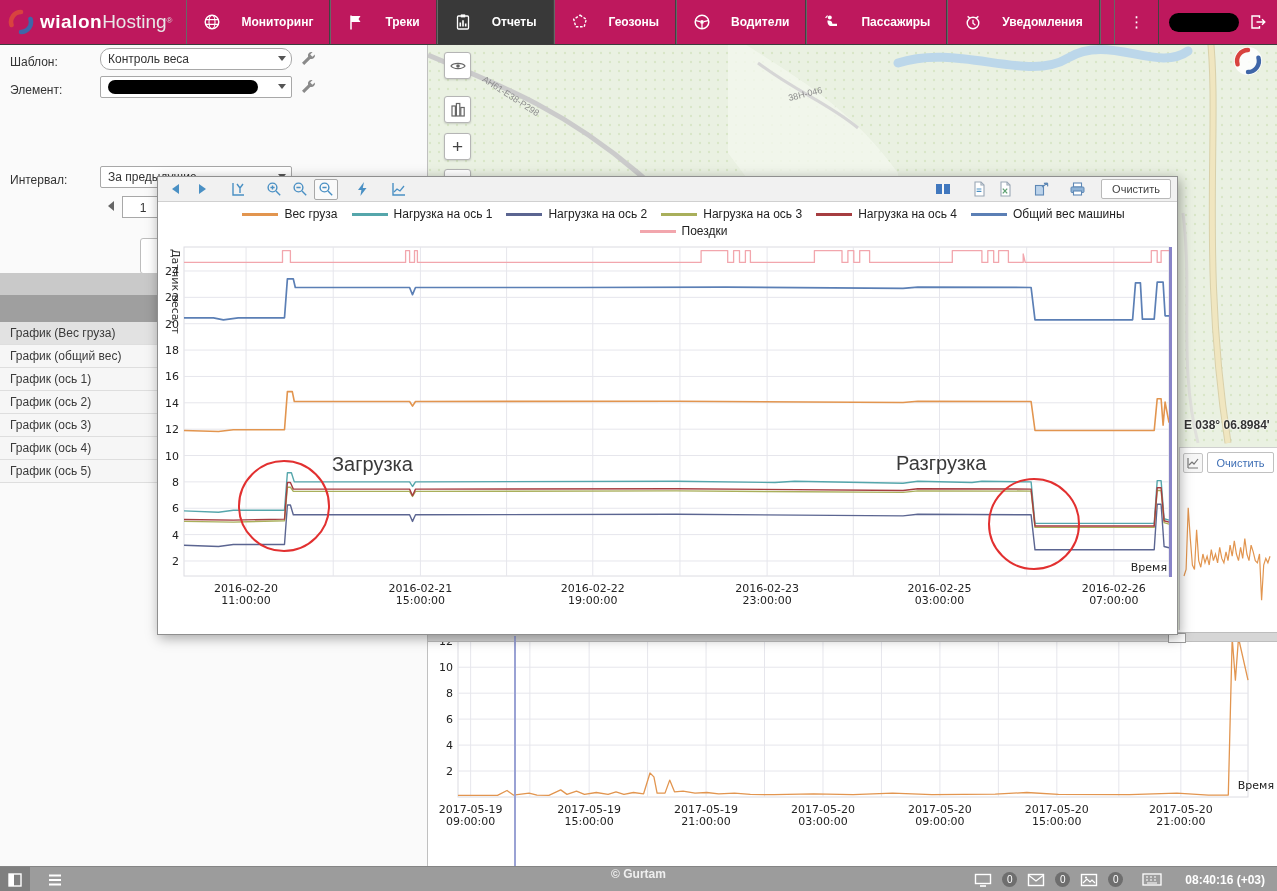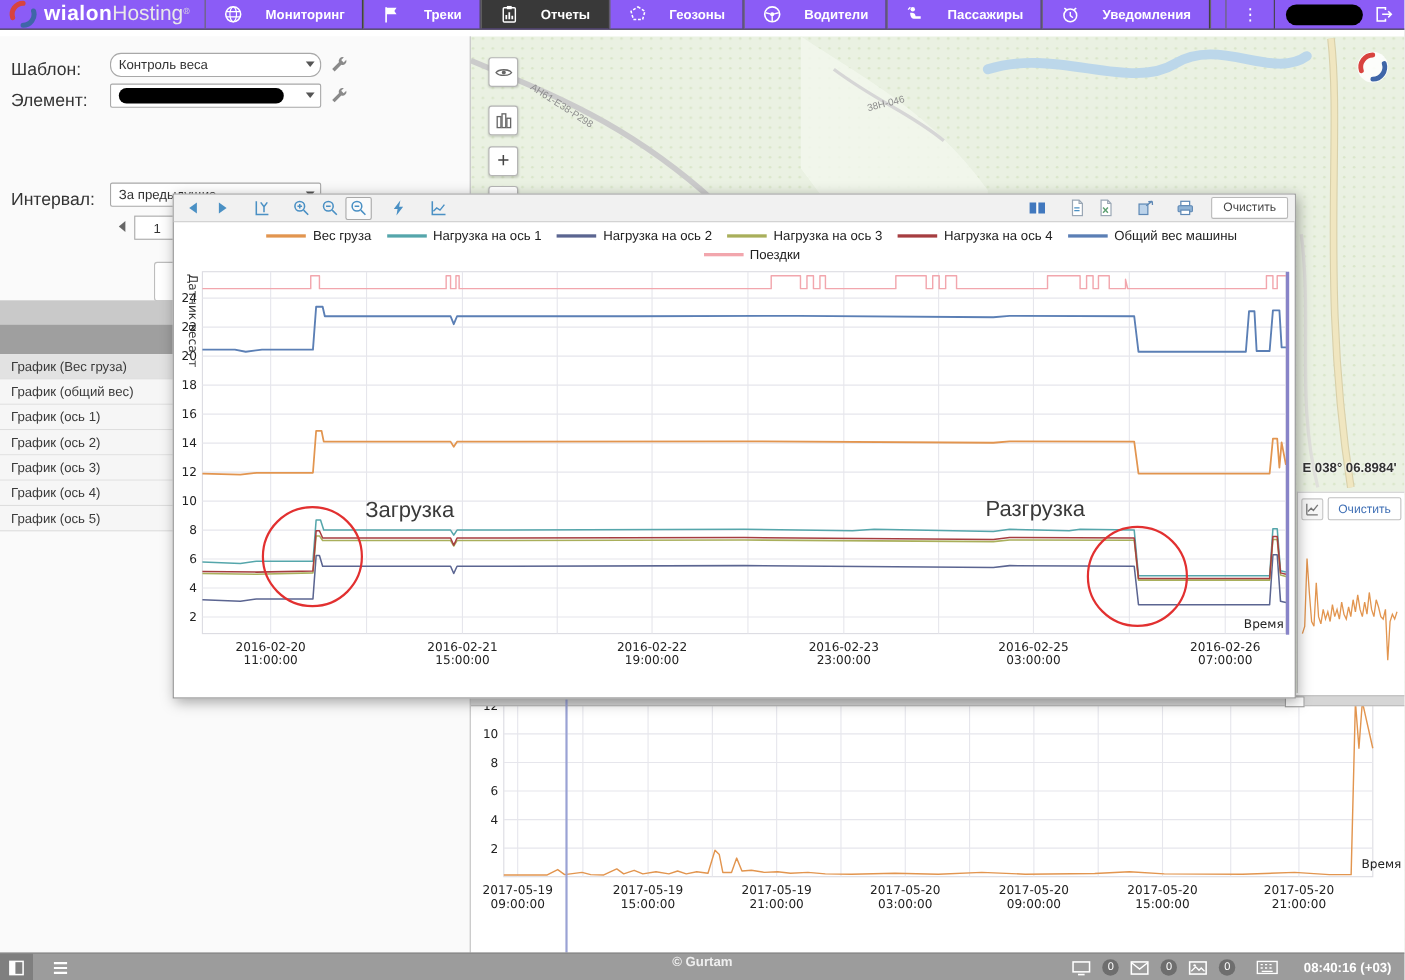--- a/index.html
+++ b/index.html
@@ -1,40 +1,40 @@
 <!DOCTYPE html>
 <html><head>
 <meta charset="utf-8">
 <style>
   * { margin:0; padding:0; box-sizing:border-box; }
   html,body { background:#dadada; }
   .screen { position:relative; width:1277px; height:891px; overflow:hidden;
             font-family:"Liberation Sans",sans-serif; background:#fff; font-size:12px; color:#333; }
 
   
-  .topnav { position:absolute; left:0; top:0; width:1277px; height:27px;
-            background:#8b5cf6; display:flex; align-items:stretch; z-index:40; border-bottom:1px solid #3c3c3c; }
+  .topnav { position:absolute; left:0; top:0; width:1277px; height:45px;
+            background:#be185d; display:flex; align-items:stretch; z-index:40; border-bottom:1px solid #3c3c3c; }
   .brand { display:flex; align-items:center; gap:6px; padding:0 14px 0 8px; }
   .brand-word { color:#fff; font-size:19px; font-weight:bold; letter-spacing:.5px; }
   .brand-word2 { color:#e8e8e8; font-size:19px; font-weight:normal; }
   .brand-reg { color:#ddd; font-size:8px; vertical-align:super; }
   .nav-item { display:flex; align-items:center; gap:20px; padding:0 16px; color:#fff;
               border-left:1px solid #676767; border-right:1px solid #424242; cursor:pointer;font-weight:bold; }
   .nav-item.active { background:#393939; }
   .nav-item svg { display:block; }
   .nav-spacer { flex:1; border-left:1px solid #676767; }
   .nav-dots { display:flex; align-items:center; padding:0 14px; color:#fff; font-size:15px;
               border-left:1px solid #676767; border-right:1px solid #424242; cursor:pointer; }
   .user-blot { align-self:center; width:70px; height:19px; background:#000; border-radius:10px; margin:0 8px 0 10px; }
   .exit-btn { display:flex; align-items:center; padding:0 10px 0 2px; cursor:pointer; }
 
   
   .leftpanel { position:absolute; left:0; top:33px; width:428px; height:833px;
                background:#fafafa; border-right:1px solid #c0c0c0; z-index:10; }
-  .flabel { position:absolute; left:10px; font-size:16px; color:#333; }
+  .flabel { position:absolute; left:10px; font-size:12px; color:#333; }
   .select { position:absolute; height:22px; background:#fff; border:1px solid #a8a8a8; border-radius:2px;
             display:flex; align-items:center; padding:0 18px 0 7px; font-size:12px; color:#333; cursor:pointer; }
   .select .car { position:absolute; right:5px; top:7px; width:0; height:0;
                  border-left:4px solid transparent; border-right:4px solid transparent; border-top:5px solid #555; }
   .blot { width:150px; height:14px; background:#000; border-radius:7px; }
   .wrench { position:absolute; cursor:pointer; }
   .quick-group { position:absolute; left:12px; top:105px; display:flex; width:285px; height:22px;
                  border:1px solid #bdbdbd; border-radius:2px; background:#fff; }
   .quick-btn { flex:1; display:flex; align-items:center; justify-content:center; color:#2d7cb5;
                border-right:1px solid #d3d3d3; font-size:12px; cursor:pointer; }

